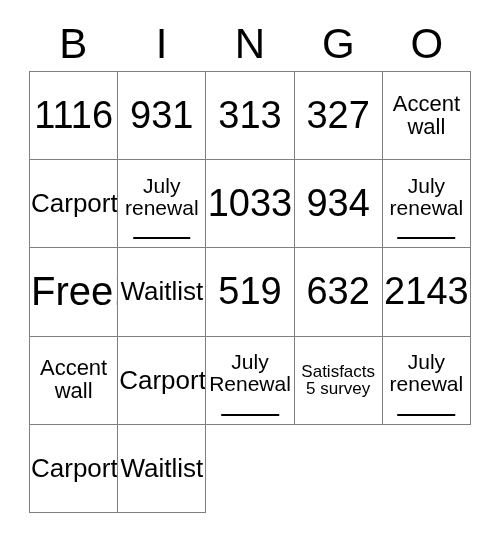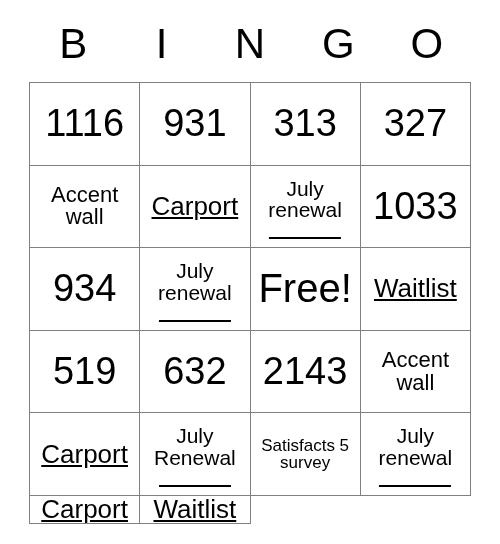--- a/index.html
+++ b/index.html
@@ -46,23 +46,22 @@
   #grid {
     position: absolute;
     left: 29px;
     top: 71px;
     width: 442px;
     height: 442px;
     box-sizing: border-box;
     border-top: 1px solid #808080;
     border-left: 1px solid #808080;
     display: grid;
-    grid-template-columns: repeat(4, 1fr);
+    grid-template-columns: repeat(5, 1fr);
     grid-template-rows: repeat(5, 1fr);
-    margin-top: 11px;
   }
 
   .cell {
     position: relative;
     box-sizing: border-box;
     border-right: 1px solid #808080;
     border-bottom: 1px solid #808080;
     display: flex;
     align-items: center;
     justify-content: center;
@@ -74,21 +73,21 @@
     display: block;
     text-align: center;
     line-height: 1.04;
     width: 100%;
     white-space: pre-line;
   }
 
   
   .sz-num     { font-size: 38px; }
   .sz-free    { font-size: 40px; }
-  .sz-word    { font-size: 26px; text-decoration: underline; }
+  .sz-word    { font-size: 26px; }
   .sz-wrap    { font-size: 22px; }
   .sz-small   { font-size: 21px; }
   .sz-tiny    { font-size: 17px; }
 
   
   .cell.has-line .cell-text {
     position: relative;
     top: -7px;
     text-align: center;
   }

